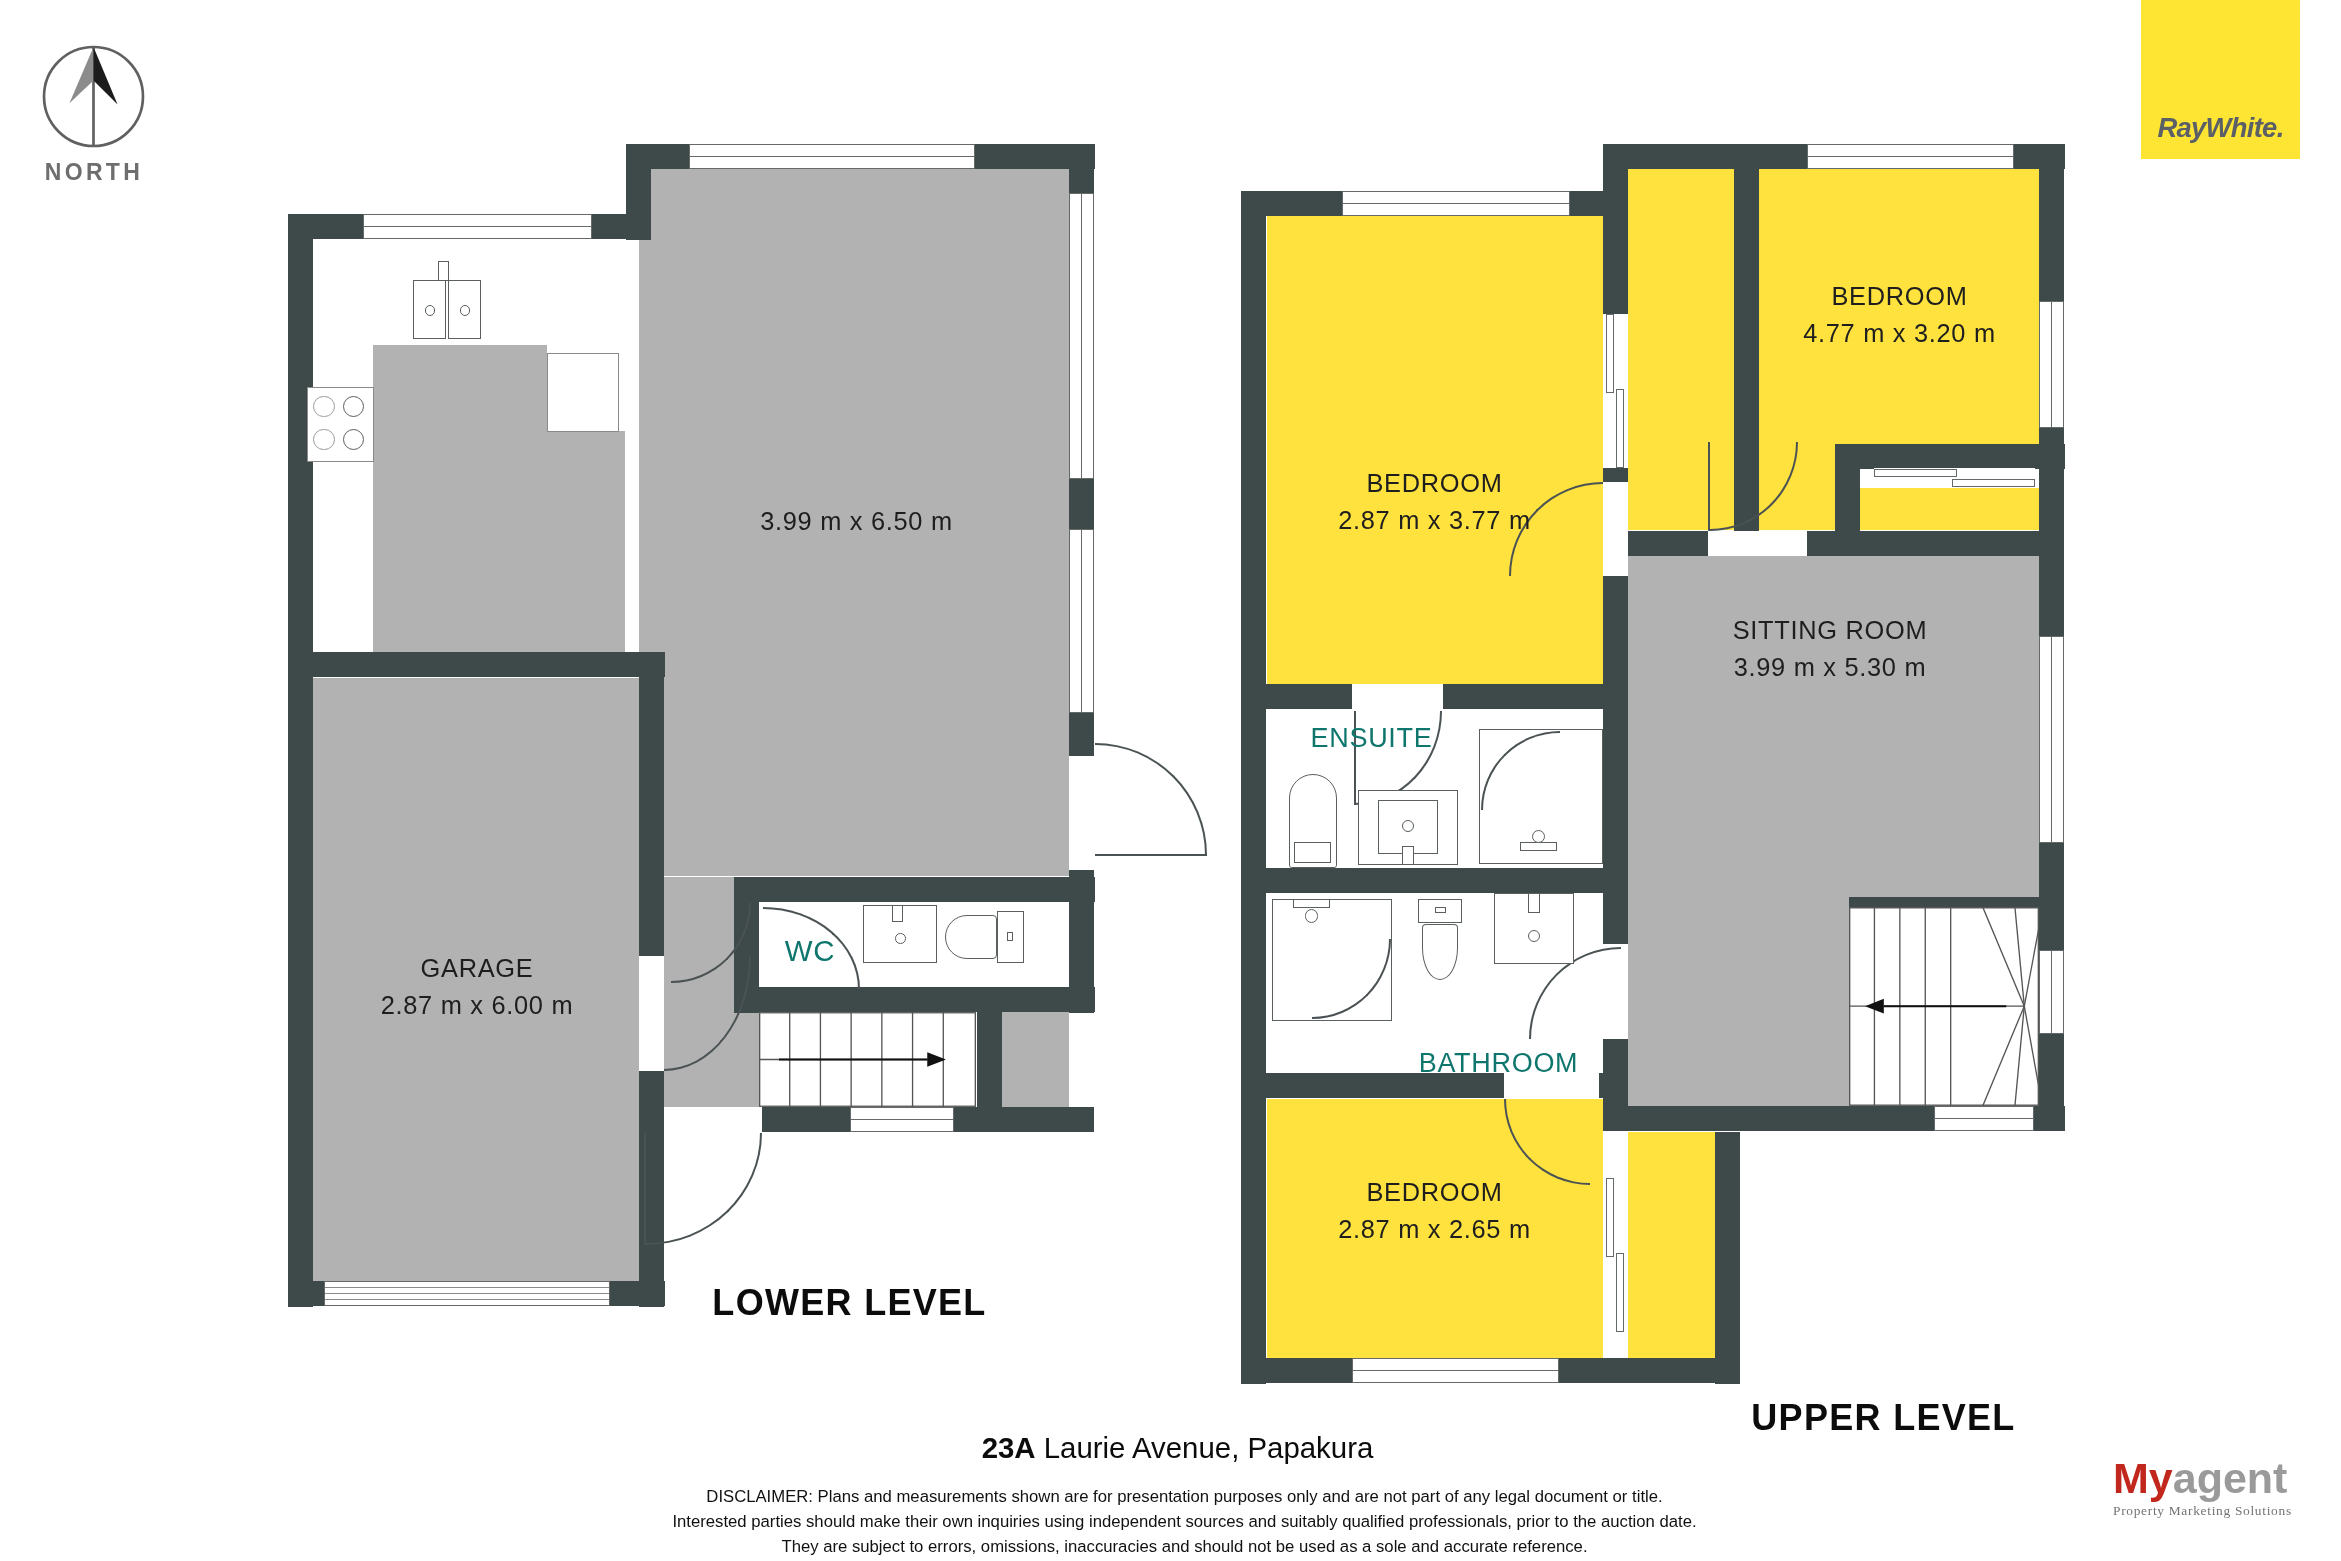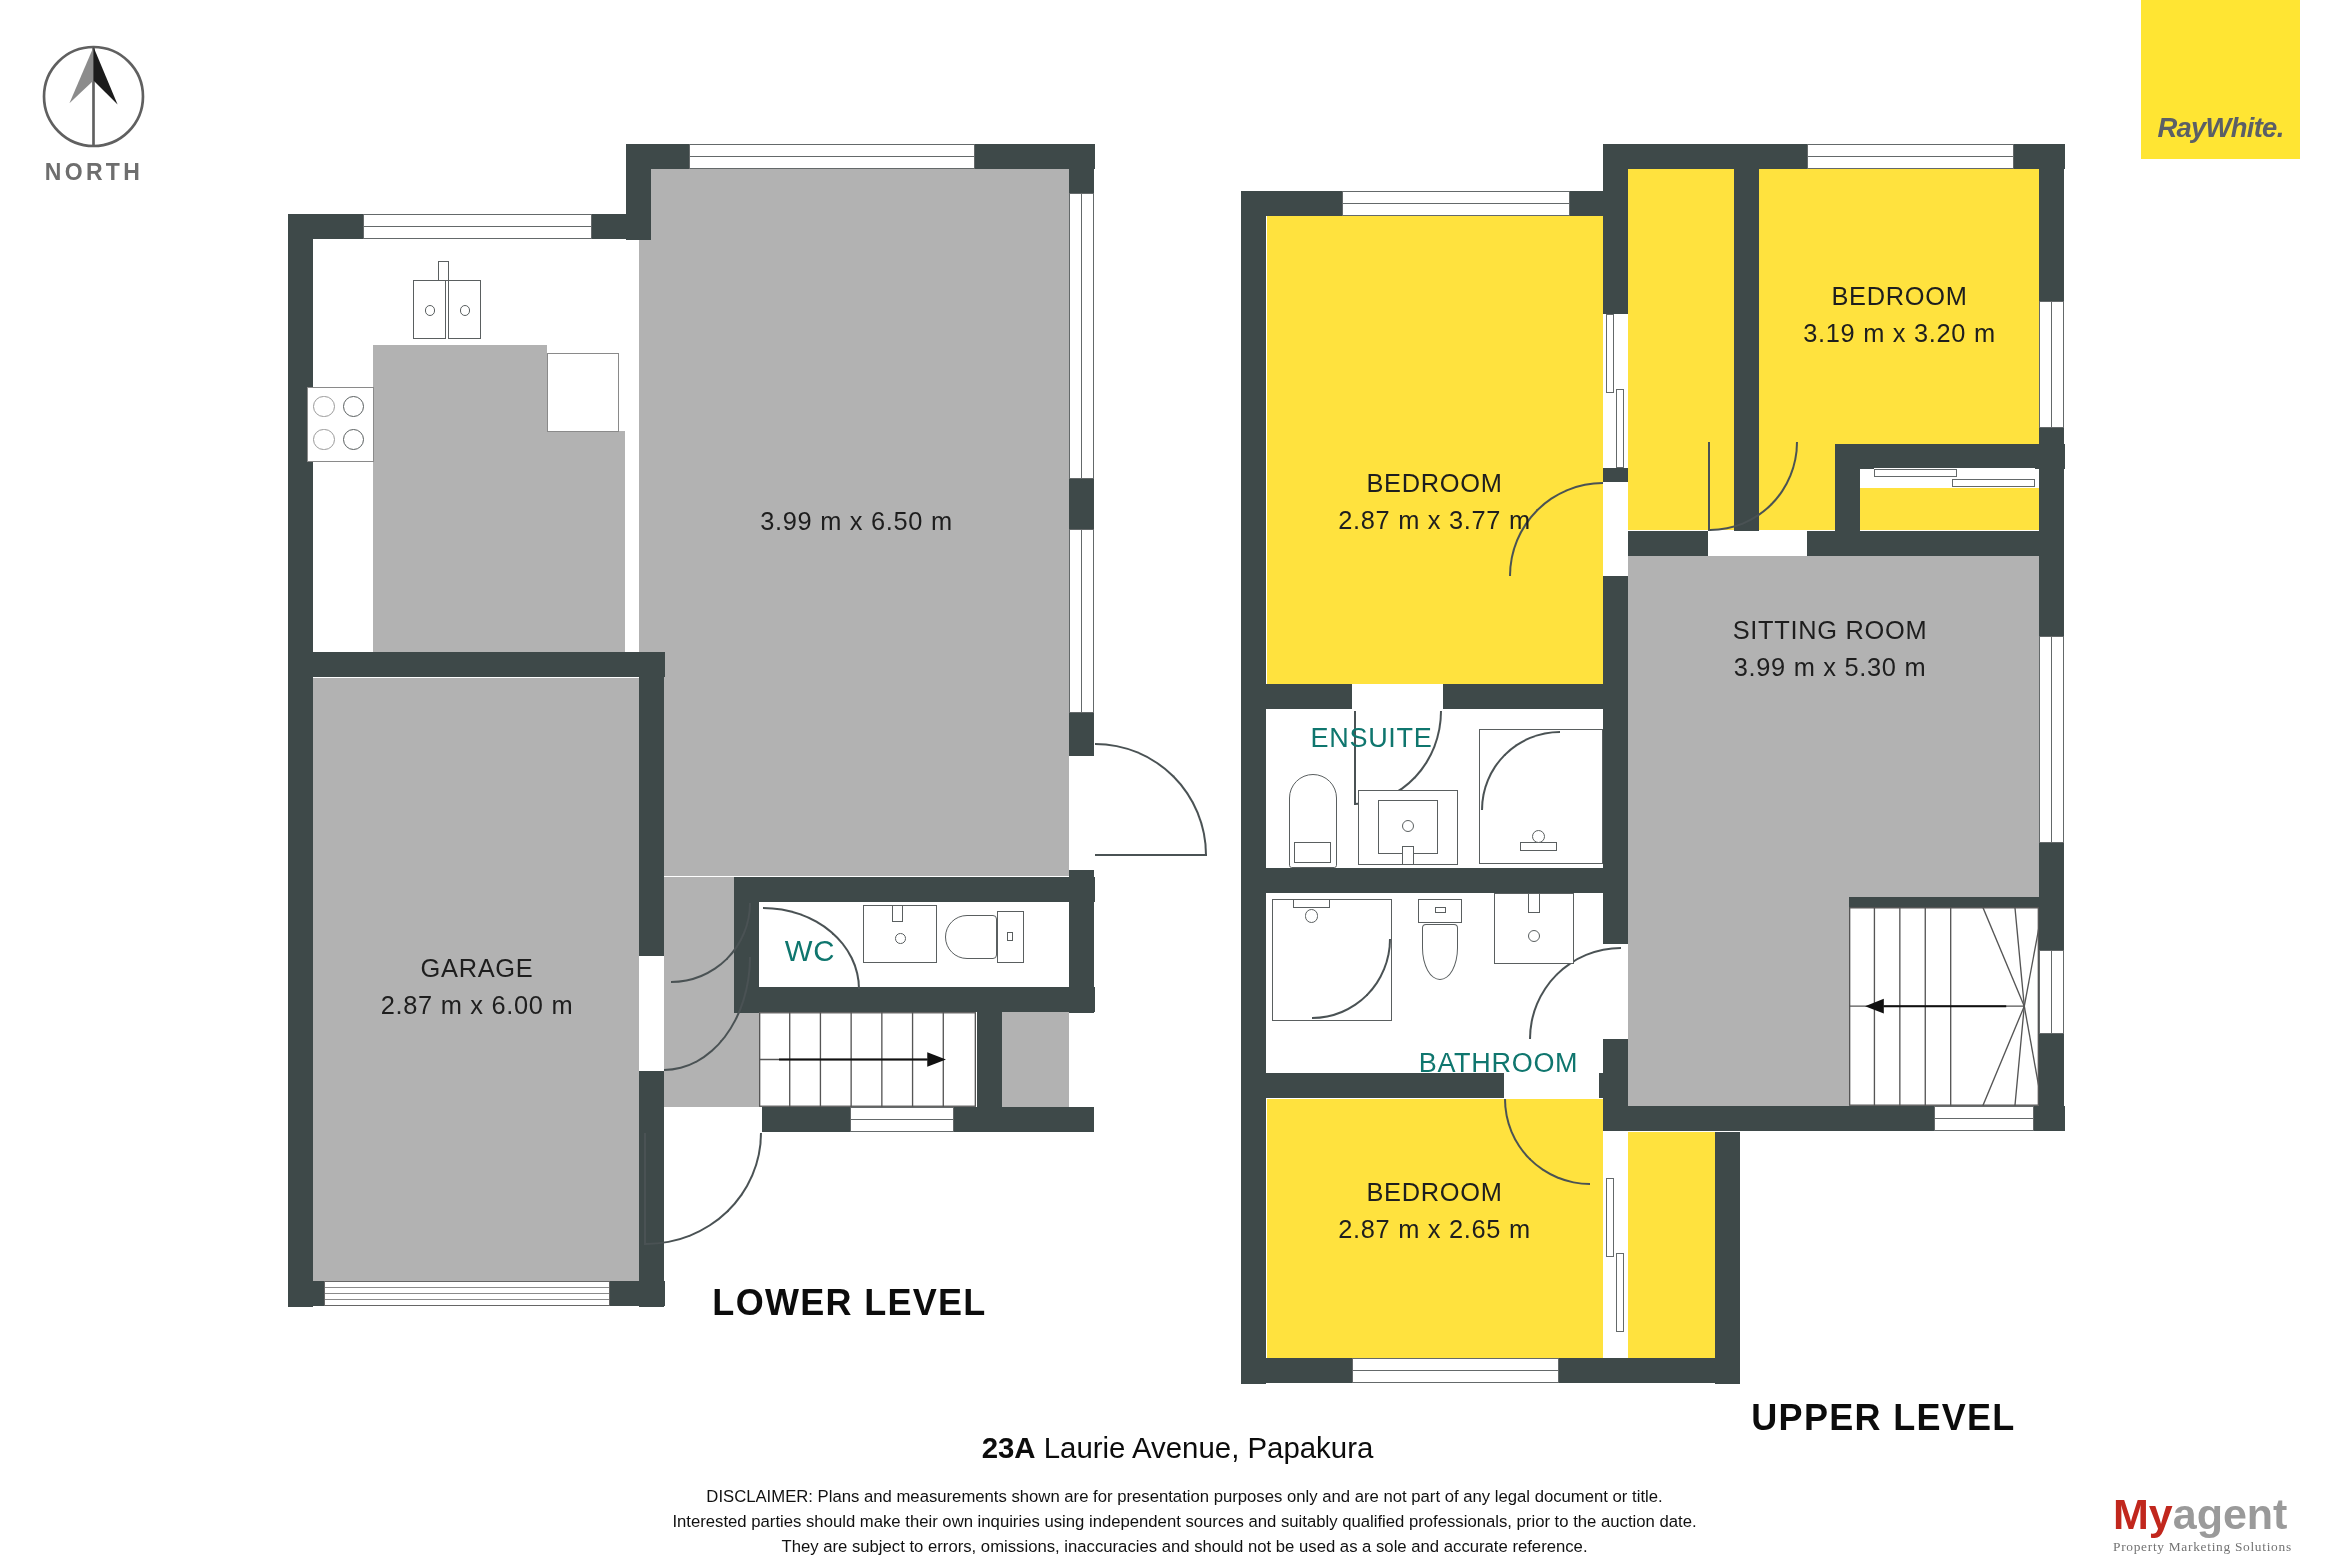--- a/index.html
+++ b/index.html
@@ -30,21 +30,21 @@
   .slider{position:absolute;background:#fff;}
   .sp{position:absolute;background:#fff;border:1.3px solid #64696a;box-sizing:border-box;}
   .room-label{position:absolute;text-align:center;color:#1e1e1e;font-size:25.4px;line-height:37px;letter-spacing:0.7px;}
   .small-label{position:absolute;text-align:center;color:#0f766e;font-size:27px;letter-spacing:0.7px;}
   .level-label{position:absolute;text-align:center;color:#0c0c0c;font-size:36px;font-weight:bold;letter-spacing:1.3px;}
   .north-label{position:absolute;text-align:center;color:#6e6e6e;font-size:23px;font-weight:bold;letter-spacing:3.3px;}
   .rw-box{position:absolute;background:#FFE533;}
   .rw-text{position:absolute;text-align:center;color:#5B5F66;font-size:27.4px;font-weight:bold;font-style:italic;letter-spacing:-0.7px;}
   .address{position:absolute;text-align:center;color:#0c0c0c;font-size:29.4px;}
   .disclaimer{position:absolute;text-align:center;color:#111;font-size:16.7px;line-height:25px;}
-  .agency{position:absolute;margin-top:36px;}
+  .agency{position:absolute;}
   .agency .brandline{font-size:43px;line-height:43px;font-weight:bold;}
   .agency .my{color:#C1271D;}
   .agency .agent{color:#9a9a9a;font-weight:bold;}
   .agency .tagline{font-size:13.4px;color:#737373;letter-spacing:0.7px;margin-top:2.7px;font-family:Liberation Serif, serif;}
 </style>
 </head>
 <body>
 
 <div id="canvas">
 
@@ -263,21 +263,21 @@
     <line x1="52" y1="148" x2="235" y2="148" stroke="#111" stroke-width="3"></line>
     <polygon points="52,137 52,159 24,148" fill="#111"></polygon>
   </svg>
 
   <div class="room-label" style="left:1267px;top:465px;width:335px;">
     <div>BEDROOM</div>
     <div class="dims">2.87 m x 3.77 m</div>
   </div>
   <div class="room-label" style="left:1732px;top:278px;width:335px;">
     <div>BEDROOM</div>
-    <div class="dims">3.19 m x 3.20 m</div>
+    <div class="dims">4.77 m x 3.20 m</div>
   </div>
   <div class="room-label" style="left:1636px;top:612px;width:388px;">
     <div>SITTING ROOM</div>
     <div class="dims">3.99 m x 5.30 m</div>
   </div>
   <div class="small-label" style="left:1271px;top:723px;width:201px;">ENSUITE</div>
   <div class="small-label" style="left:1395px;top:1048px;width:207px;">BATHROOM</div>
   <div class="room-label" style="left:1267px;top:1174px;width:335px;">
     <div>BEDROOM</div>
     <div class="dims">2.87 m x 2.65 m</div>

